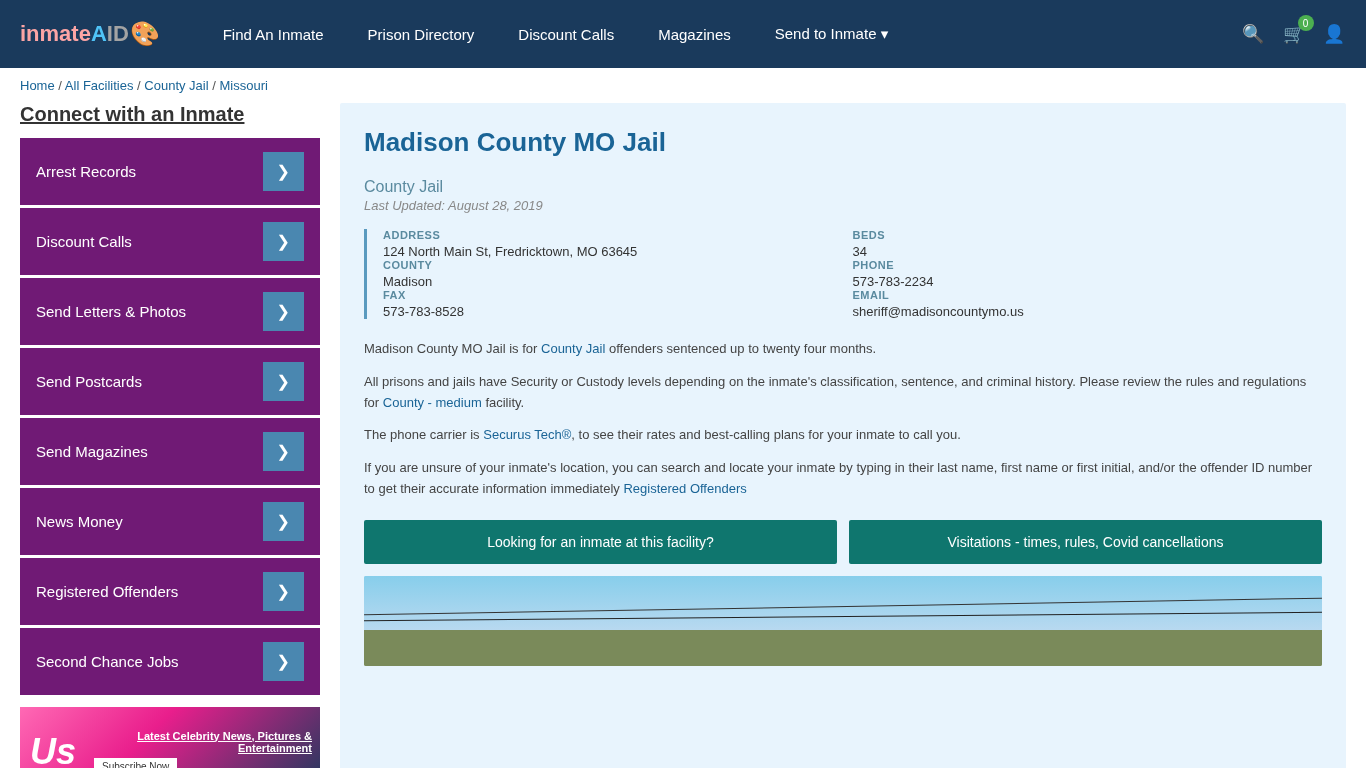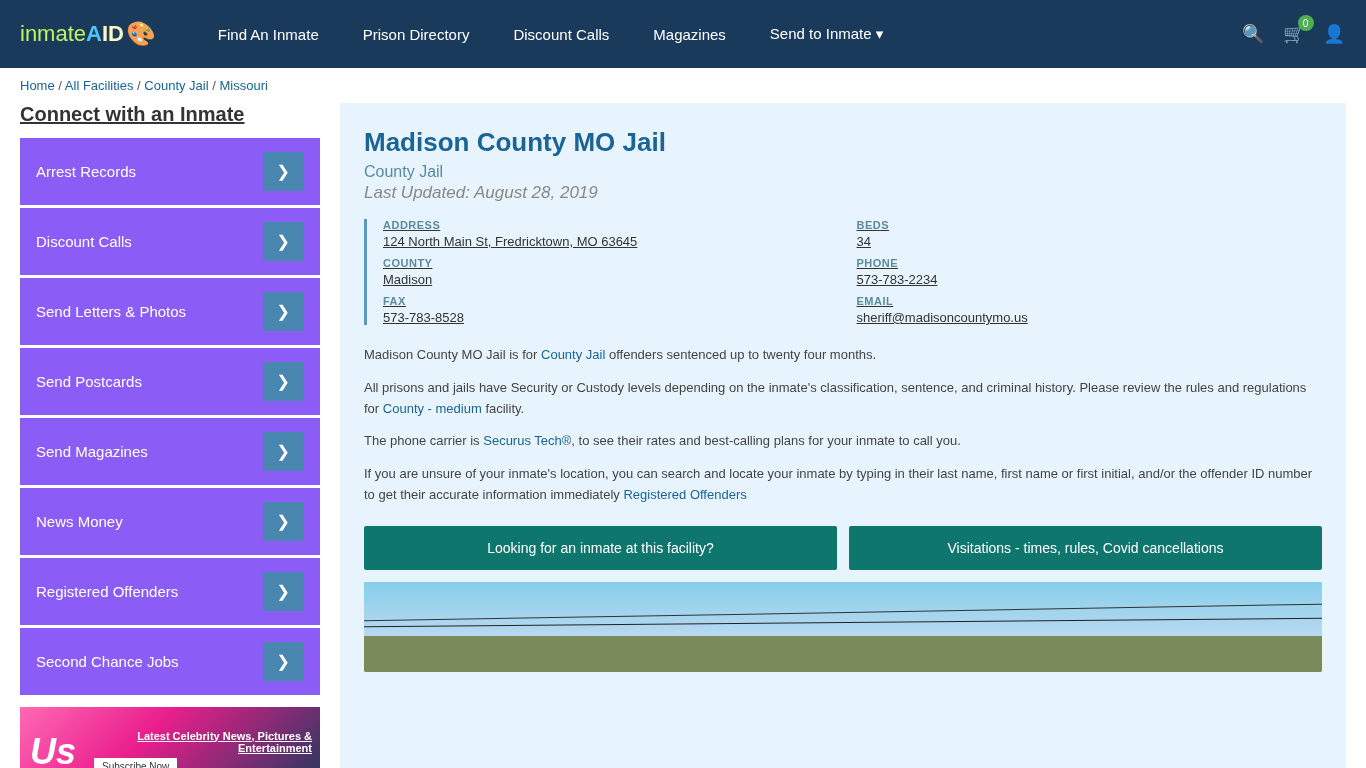--- a/index.html
+++ b/index.html
@@ -12,23 +12,23 @@
       align-items: center;
       padding: 0 20px;
       height: 68px;
     }
     .logo-area {
       display: flex;
       align-items: center;
       margin-right: 40px;
     }
     .logo-text {
-      color: #bef264;
+      color: #fca5a5;
       font-size: 22px;
-      font-weight: normal;
+      font-weight: bold;
     }
     .logo-icon {
       font-size: 24px;
       margin-left: 2px;
     }
     .nav {
       display: flex;
       align-items: center;
       flex: 1;
     }
@@ -92,21 +92,21 @@
       text-decoration: underline;
       margin-bottom: 12px;
       color: #333;
     }
     .sidebar-menu {
       display: flex;
       flex-direction: column;
       gap: 3px;
     }
     .sidebar-item {
-      background: #8b5cf6;
+      background: #701a75;
       color: #fff;
       padding: 14px 16px;
       display: flex;
       align-items: center;
       justify-content: space-between;
       cursor: pointer;
       font-size: 15px;
     }
     .sidebar-arrow {
       background: #4a87b0;
@@ -158,43 +158,42 @@
     .facility-content {
       flex: 1;
       background: #e8f4fd;
       padding: 24px;
       border-radius: 2px;
     }
     .facility-title {
       font-size: 26px;
       font-weight: bold;
       color: #1a6496;
-      margin-bottom: 5px;
+      margin-bottom: 20px;
     }
     .facility-subtitle {
       font-size: 16px;
       color: #5a8a9f;
       margin-bottom: 2px;
     }
     .facility-updated {
-      font-size: 17px;
+      font-size: 13px;
       color: #888;
       font-style: italic;
       margin-bottom: 16px;
     }
 
     
     .info-grid {
       display: grid;
       grid-template-columns: 1fr 1fr;
-      gap: 8px;
+      gap: 0;
       margin-bottom: 20px;
       border-left: 3px solid #5a9abf;
       padding-left: 16px;
-      text-decoration: underline;
     }
     .info-label {
       font-size: 11px;
       color: #5a8a9f;
       font-weight: bold;
       text-transform: uppercase;
       letter-spacing: 0.5px;
       margin-bottom: 3px;
     }
     .info-value {
@@ -275,21 +274,21 @@
     }
   </style>
 </head>
 <body>
 
 <header>
   <div class="header">
     <div class="logo-area">
       <span class="logo-text">inmate</span>
       <span style="color:#4fc3f7;font-weight:bold;font-size:22px;">A</span>
-      <span style="color:#fef9c3;font-weight:bold;font-size:22px;">ID</span>
+      <span style="color:#a3a3a3;font-weight:bold;font-size:22px;">ID</span>
       <span class="logo-icon">🎨</span>
     </div>
     <nav class="nav">
       <a class="nav-item">Find An Inmate</a>
       <a class="nav-item">Prison Directory</a>
       <a class="nav-item">Discount Calls</a>
       <a class="nav-item">Magazines</a>
       <a class="nav-item">Send to Inmate ▾</a>
     </nav>
     <div class="header-icons">

